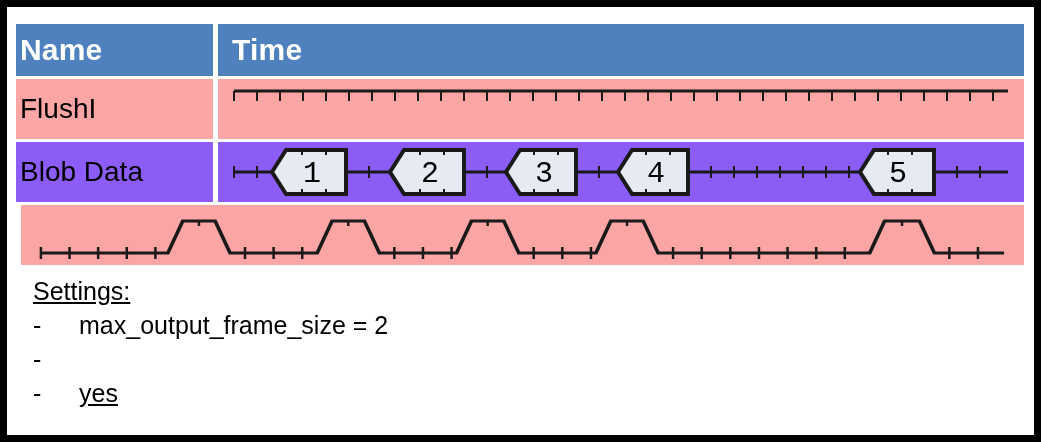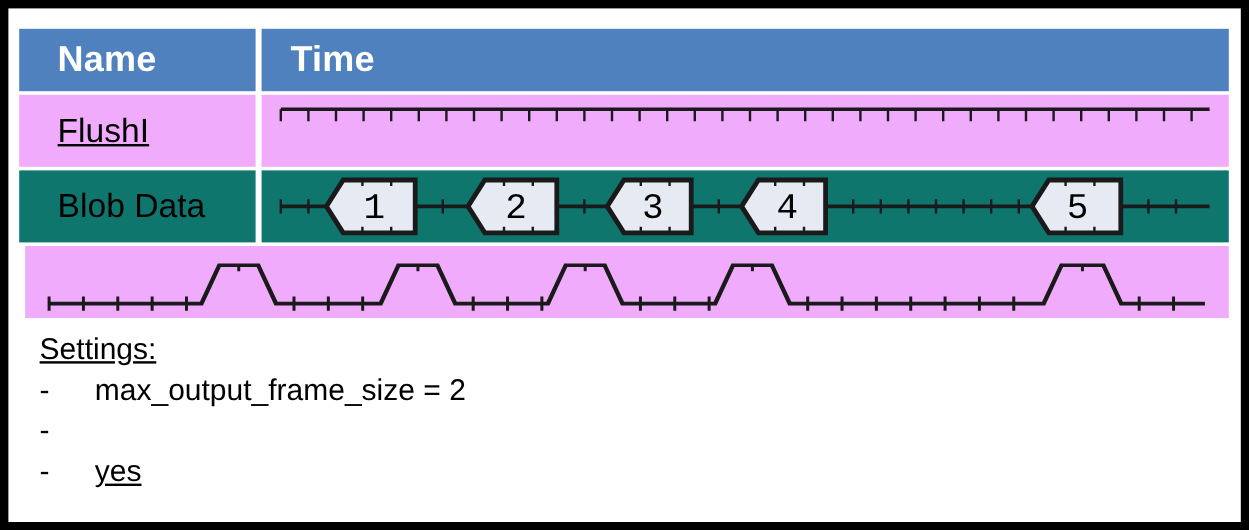--- a/index.html
+++ b/index.html
@@ -27,45 +27,45 @@
     display:flex;
     width:100%;
     margin-bottom:3px;
   }
   .cell-name{
     width:197px;
     box-sizing:border-box;
     flex:0 0 197px;
     display:flex;
     align-items:center;
-    padding-left:32px;
+    padding-left:4px;
   }
   .cell-time{
     flex:1 1 auto;
     box-sizing:border-box;
     position:relative;
     margin-left:5px;
   }
   
   #header-row .cell-name,
   #header-row .cell-time{
     background:#4E81BD;
     height:52px;
   }
-  #header-row .cell-time{padding-left:24px;display:flex;align-items:center;}
+  #header-row .cell-time{padding-left:14px;display:flex;align-items:center;}
   .hdr-text{
     color:#ffffff;
     font-size:30px;
     font-weight:bold;
     letter-spacing:0.2px;
     line-height:1;
   }
   
-  .row-dark .cell-name,.row-dark .cell-time{background:#f0abfc;text-decoration:underline;}
-  .row-light .cell-name,.row-light .cell-time{background:#0f766e;text-align:center;}
+  .row-dark .cell-name,.row-dark .cell-time{background:#fca5a5;}
+  .row-light .cell-name,.row-light .cell-time{background:#8b5cf6;text-align:center;}
   .trow.data{height:60px;}
   .trow.data .cell-name,.trow.data .cell-time{height:60px;}
   .row-label{
     font-size:28px;
     color:#000000;
     line-height:1;
   }
   .wave{
     position:absolute;
     left:0;top:0;

